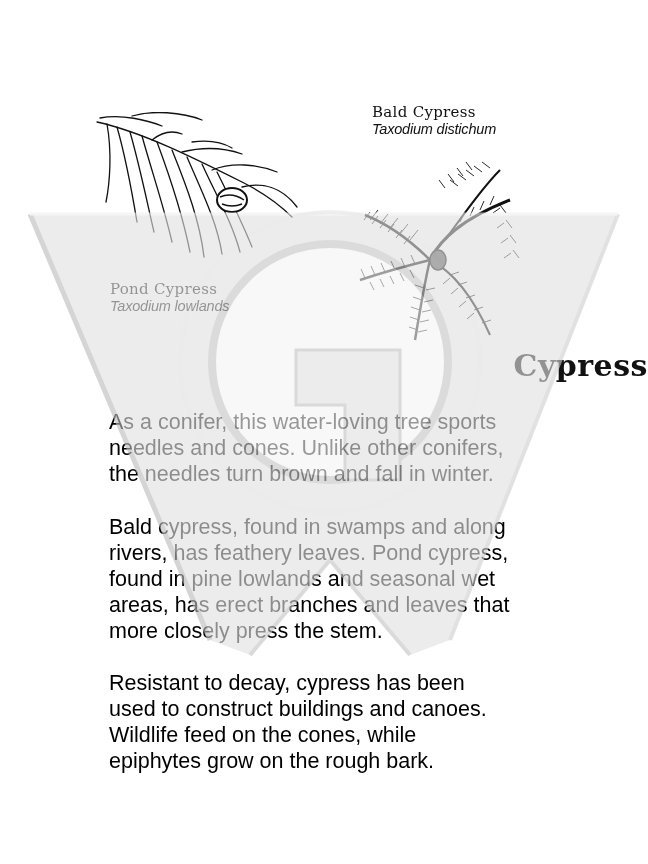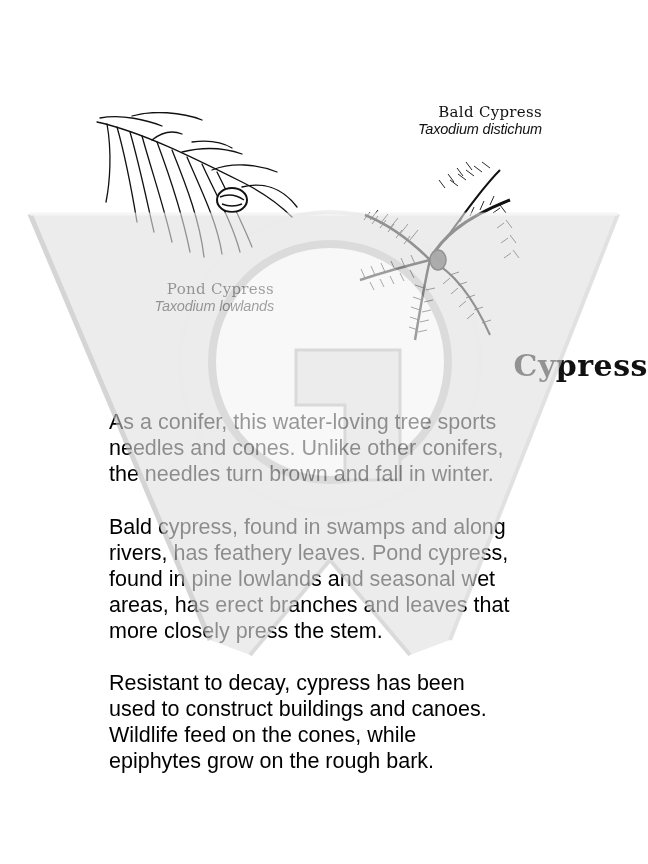--- a/index.html
+++ b/index.html
@@ -2,25 +2,25 @@
 <html><head>
 <meta charset="utf-8">
 <style>
   html, body { margin: 0; padding: 0; }
   body {
     width: 648px; height: 864px; background: #ffffff;
     position: relative; overflow: hidden;
     font-family: "Liberation Sans", sans-serif;
   }
   .page { position: absolute; inset: 0; }
-  .caption { position: absolute; text-align: right; font-family: "DejaVu Serif", "Liberation Serif", serif; color: #111; }
+  .caption { position: absolute; text-align: left; font-family: "DejaVu Serif", "Liberation Serif", serif; color: #111; }
   .caption .common { font-size: 15px; letter-spacing: 0.3px; }
   .caption .sci { font-size: 14.5px; font-style: italic; font-family: Liberation Sans, sans-serif; letter-spacing: -0.2px; }
   #bald-caption { left: 372px; top: 103px; width: 170px; }
-  #pond-caption { left: 104px; top: 280px; width: 170px; }
+  #pond-caption { left: 110px; top: 280px; width: 170px; }
   .title {
     position: absolute; left: 0; width: 648px; top: 348px; text-align: right;
     font-family: "DejaVu Serif", "Liberation Serif", serif; font-weight: bold;
     font-size: 30px; color: #111; letter-spacing: 0.5px;
   }
   .body-text {
     position: absolute; left: 101px; width: 470px;
     font-size: 21.5px; line-height: 26px; color: #000;
     font-family: "Liberation Sans", sans-serif;
   }

